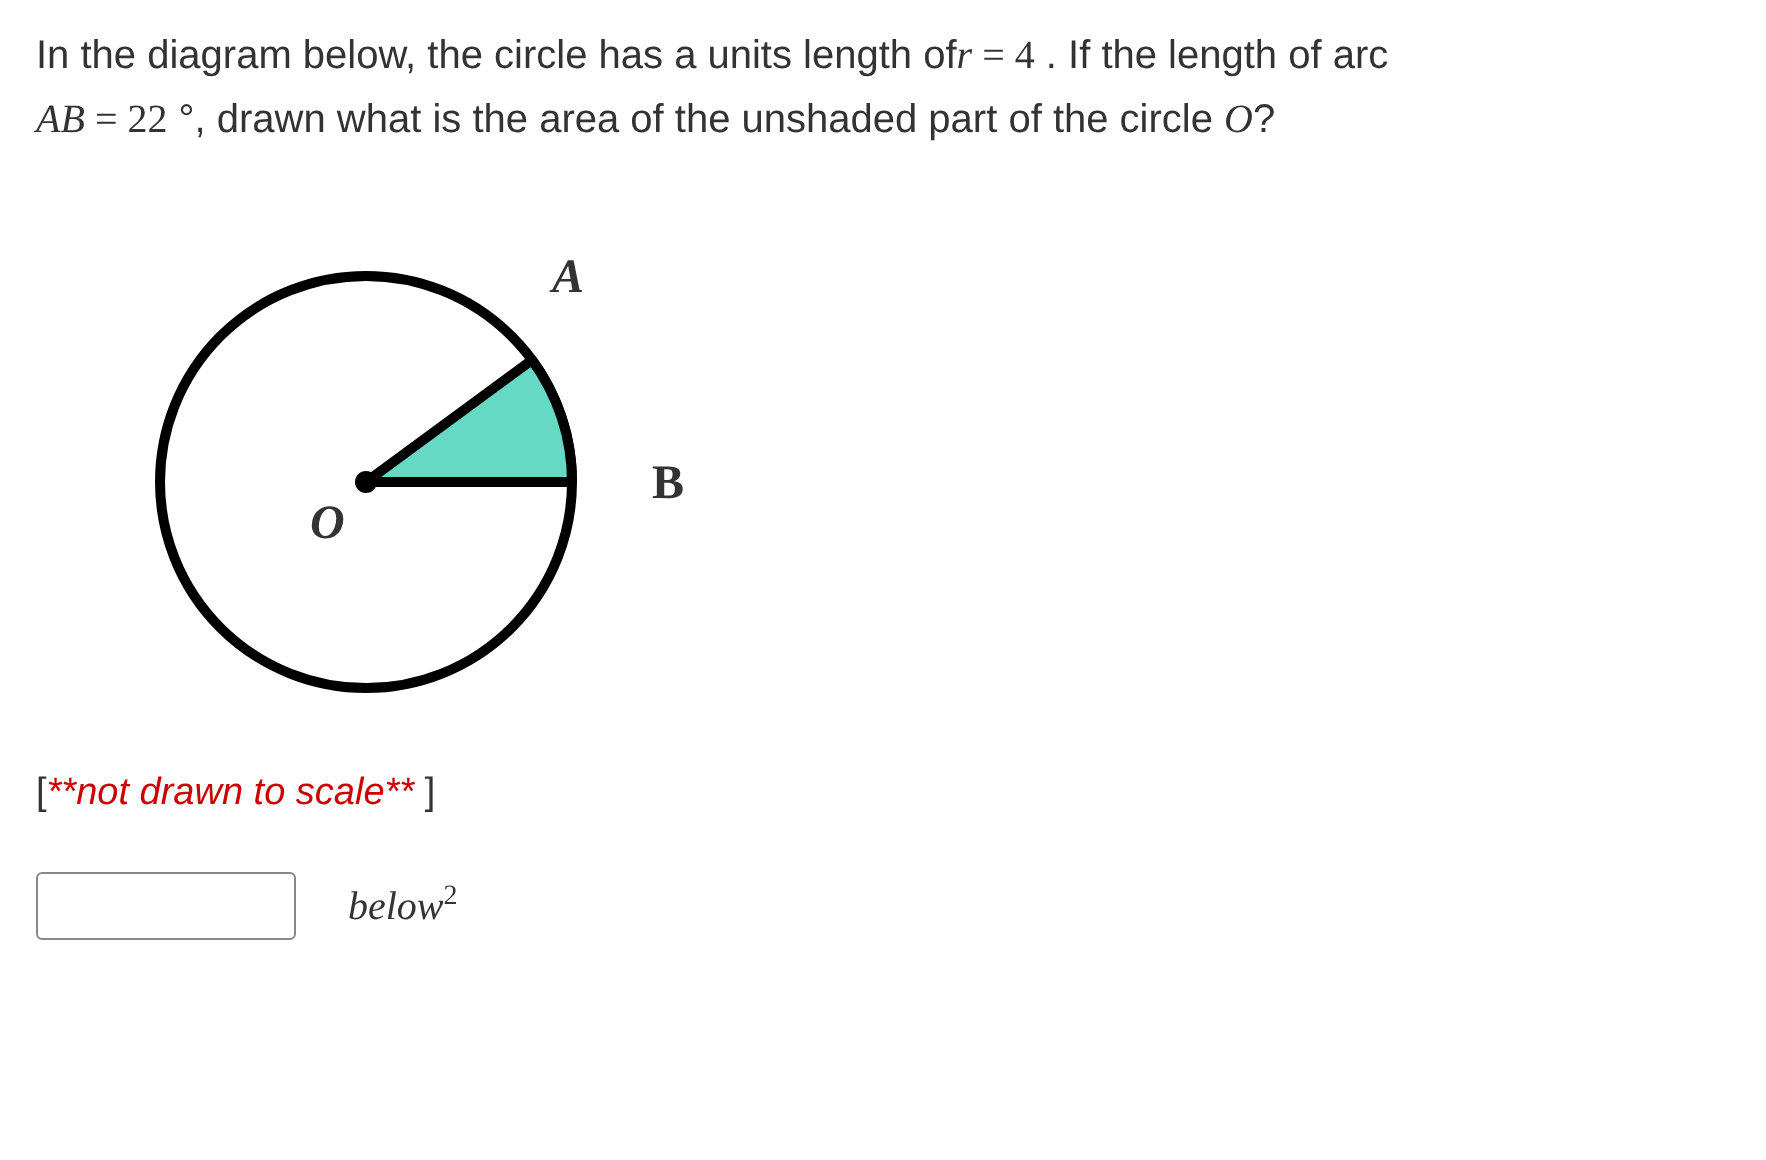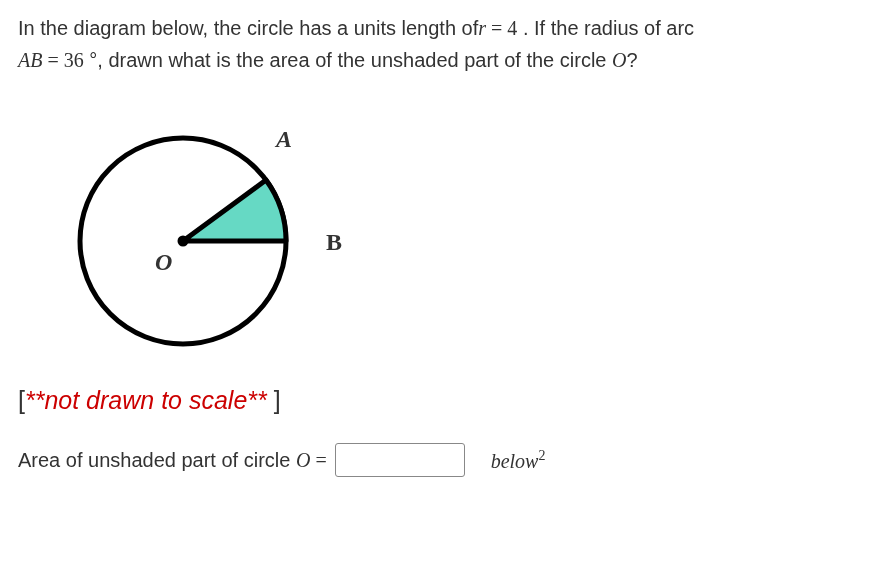--- a/index.html
+++ b/index.html
@@ -24,21 +24,21 @@
       font-family: 'Times New Roman', serif;
     }
     .diagram-area {
       position: relative;
       width: 360px;
       height: 260px;
       margin-bottom: 15px;
     }
     .note-line {
       margin-bottom: 28px;
-      font-size: 25px;
+      font-size: 19px;
     }
     .note-red {
       color: #cc0000;
       font-style: italic;
     }
     .answer-row {
       display: flex;
       align-items: center;
       gap: 8px;
       font-size: 20px;
@@ -58,23 +58,23 @@
     }
     .units sup {
       font-size: 14px;
       font-style: normal;
     }
   </style>
 </head>
 <body>
 
 <div class="problem-text">
-  <span>In the diagram below, the circle has a units length of</span><span class="math-var">r</span><span class="math-eq"> = </span><span class="math-eq">4</span><span> . If the radius of arc</span>
+  <span>In the diagram below, the circle has a units length of</span><span class="math-var">r</span><span class="math-eq"> = </span><span class="math-eq">4</span><span> . If the length of arc</span>
   <br>
-  <span class="math-var">AB</span><span class="math-eq"> = </span><span class="math-eq">36</span><span> °</span><span>, drawn what is the area of the unshaded part of the circle </span><span class="math-var">O</span><span>?</span>
+  <span class="math-var">AB</span><span class="math-eq"> = </span><span class="math-eq">22</span><span> °</span><span>, drawn what is the area of the unshaded part of the circle </span><span class="math-var">O</span><span>?</span>
 </div>
 
 <div class="diagram-area">
   <svg width="360" height="260" viewBox="0 0 360 260">
 
     <circle cx="165" cy="130" r="103" fill="none" stroke="#000" stroke-width="5"></circle>
 
     <path d="M 165 130 L 248 69 A 103 103 0 0 1 268 130 Z" fill="#66d9c4" stroke="#000" stroke-width="5" stroke-linejoin="round"></path>
 
     <circle cx="165" cy="130" r="5.5" fill="#000"></circle>
@@ -82,20 +82,17 @@
   <div style="position:absolute;left:258px;top:15px;font-family:'Times New Roman',serif;font-style:italic;font-weight:bold;font-size:24px;">A</div>
   <div style="position:absolute;left:308px;top:118px;font-family:'Times New Roman',serif;font-weight:bold;font-size:24px;">B</div>
   <div style="position:absolute;left:137px;top:138px;font-family:'Times New Roman',serif;font-style:italic;font-weight:bold;font-size:24px;">O</div>
 </div>
 
 <div class="note-line">
   <span>[</span><span class="note-red">**not drawn to scale** </span><span>]</span>
 </div>
 
 <div class="answer-row">
-  <span>
-    <span>Area of unshaded part of circle </span><span class="math-var">O</span><span class="math-eq"> = </span>
-  </span>
   <input type="text" class="answer-input" value="" style="">
   <span class="units">
     <span>below</span><sup>2</sup>
   </span>
 </div>
 
 </body></html>

